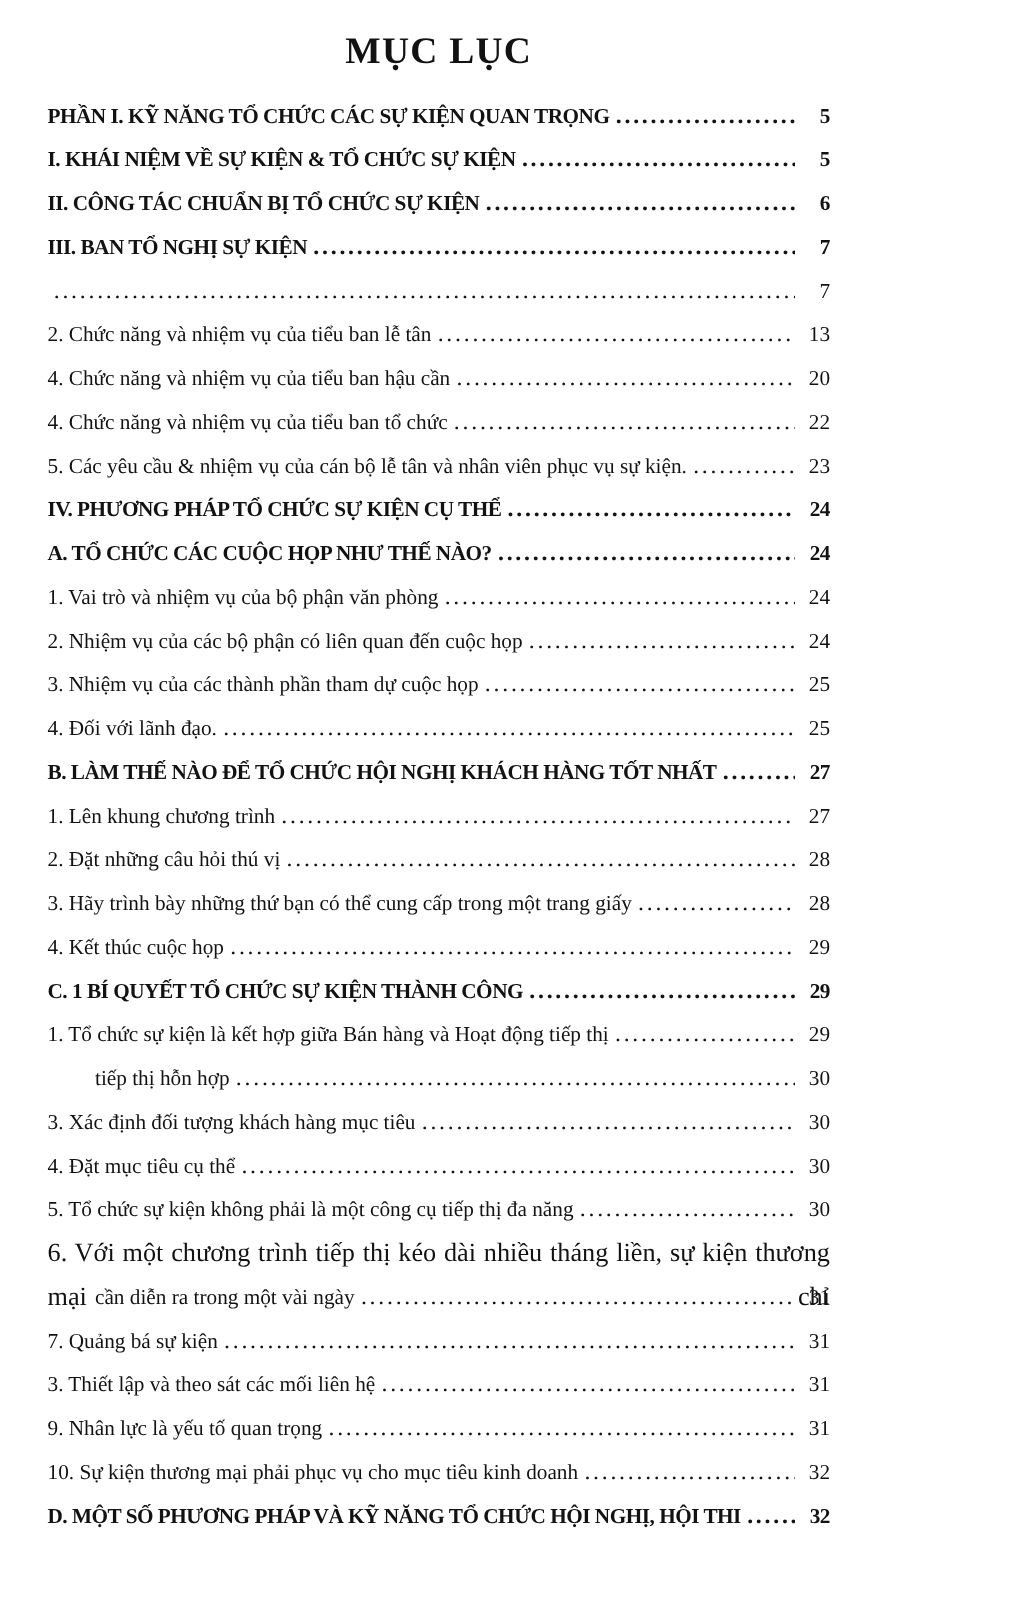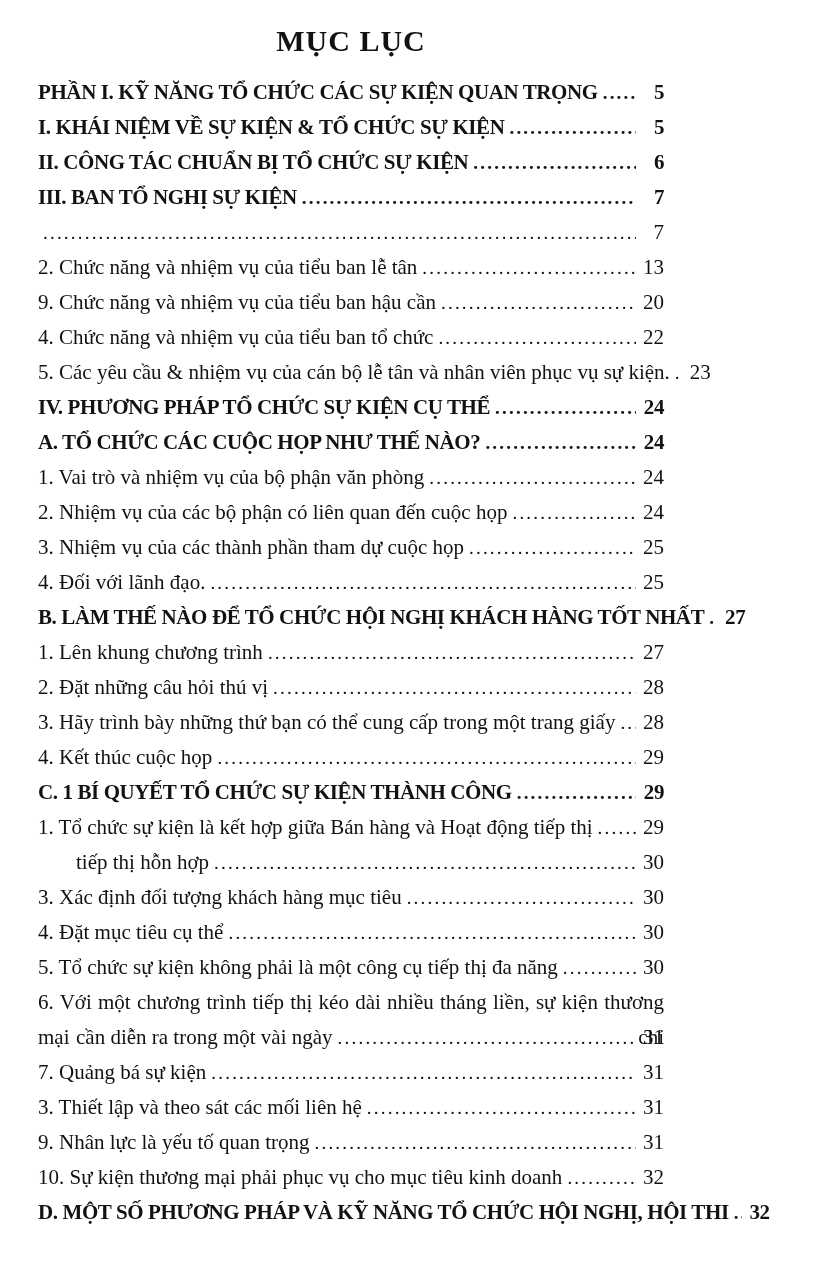--- a/index.html
+++ b/index.html
@@ -28,21 +28,21 @@
     letter-spacing: 1px;
     margin: 0 0 15px 0;
     line-height: 38px;
   }
   .toc-list { width: 100%; }
   .toc-row {
     display: flex;
     align-items: baseline;
     height: 35px;
     line-height: 35px;
-    font-size: 21px;
+    font-size: 17px;
   }
   .row-part, .row-section {
     font-weight: bold;
     letter-spacing: -0.4px;
   }
   .label { white-space: nowrap; }
   .indent { padding-left: 38px; }
   .leader {
     flex: 1 1 auto;
     overflow: hidden;
@@ -99,21 +99,21 @@
       <div class="toc-row row-item">
         <span class="leader"></span>
         <span class="page-num">7</span>
       </div>
       <div class="toc-row row-item">
         <span class="label">2. Chức năng và nhiệm vụ của tiểu ban lễ tân</span>
         <span class="leader"></span>
         <span class="page-num">13</span>
       </div>
       <div class="toc-row row-item">
-        <span class="label">9. Chức năng và nhiệm vụ của tiểu ban hậu cần</span>
+        <span class="label">4. Chức năng và nhiệm vụ của tiểu ban hậu cần</span>
         <span class="leader"></span>
         <span class="page-num">20</span>
       </div>
       <div class="toc-row row-item">
         <span class="label">4. Chức năng và nhiệm vụ của tiểu ban tổ chức</span>
         <span class="leader"></span>
         <span class="page-num">22</span>
       </div>
       <div class="toc-row row-item">
         <span class="label">5. Các yêu cầu &amp; nhiệm vụ của cán bộ lễ tân và nhân viên phục vụ sự kiện.</span>

